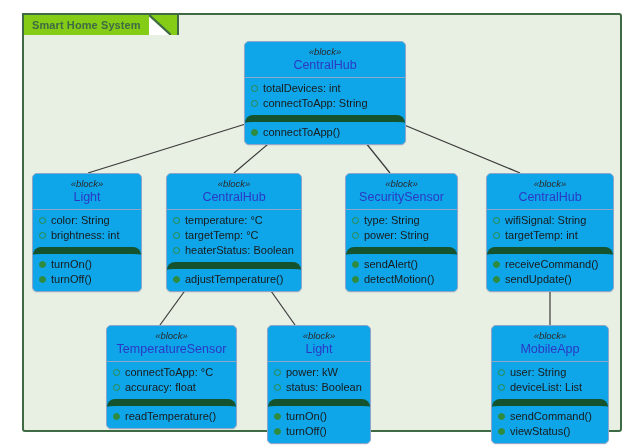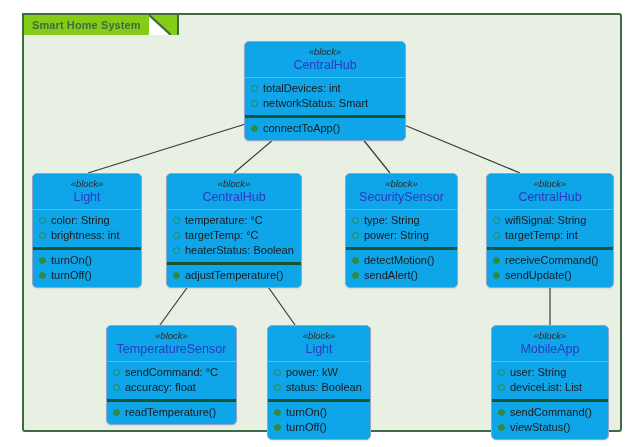--- a/index.html
+++ b/index.html
@@ -98,21 +98,22 @@
   .blk-name {
     font-size: 12.5px;
     color: #2b39c4;
     line-height: 15px;
     white-space: nowrap;
   }
   .blk-sec {
     padding: 3px 1px 4px 6px;
   }
   .blk-sec + .blk-sec {
-    border-top: 3px solid #14532d;
+    border-top: 7px solid #14532d;
+    border-radius: 8px;
   }
   .member {
     display: flex;
     align-items: center;
     font-size: 11px;
     color: #1a1a1a;
     line-height: 15px;
     white-space: nowrap;
   }
   .mk {
@@ -186,21 +187,21 @@
       <div class="blk-stereotype">«block»</div>
       <div class="blk-name">CentralHub</div>
     </div>
     <div class="blk-sec">
       <div class="member">
         <span class="mk mk-attr"></span>
         <span>totalDevices: int</span>
       </div>
       <div class="member">
         <span class="mk mk-attr"></span>
-        <span>networkStatus: Smart</span>
+        <span>connectToApp: String</span>
       </div>
     </div>
     <div class="blk-sec">
       <div class="member">
         <span class="mk mk-op"></span>
         <span>connectToApp()</span>
       </div>
     </div>
   </div>
 
@@ -269,26 +270,26 @@
         <span>type: String</span>
       </div>
       <div class="member">
         <span class="mk mk-attr"></span>
         <span>power: String</span>
       </div>
     </div>
     <div class="blk-sec">
       <div class="member">
         <span class="mk mk-op"></span>
+        <span>sendAlert()</span>
+      </div>
+      <div class="member">
+        <span class="mk mk-op"></span>
         <span>detectMotion()</span>
       </div>
-      <div class="member">
-        <span class="mk mk-op"></span>
-        <span>sendAlert()</span>
-      </div>
     </div>
   </div>
 
   <div class="block" id="blk-centralhub">
     <div class="blk-head">
       <div class="blk-stereotype">«block»</div>
       <div class="blk-name">CentralHub</div>
     </div>
     <div class="blk-sec">
       <div class="member">
@@ -313,21 +314,21 @@
   </div>
 
   <div class="block" id="blk-tempsensor">
     <div class="blk-head">
       <div class="blk-stereotype">«block»</div>
       <div class="blk-name">TemperatureSensor</div>
     </div>
     <div class="blk-sec">
       <div class="member">
         <span class="mk mk-attr"></span>
-        <span>sendCommand: °C</span>
+        <span>connectToApp: °C</span>
       </div>
       <div class="member">
         <span class="mk mk-attr"></span>
         <span>accuracy: float</span>
       </div>
     </div>
     <div class="blk-sec">
       <div class="member">
         <span class="mk mk-op"></span>
         <span>readTemperature()</span>

